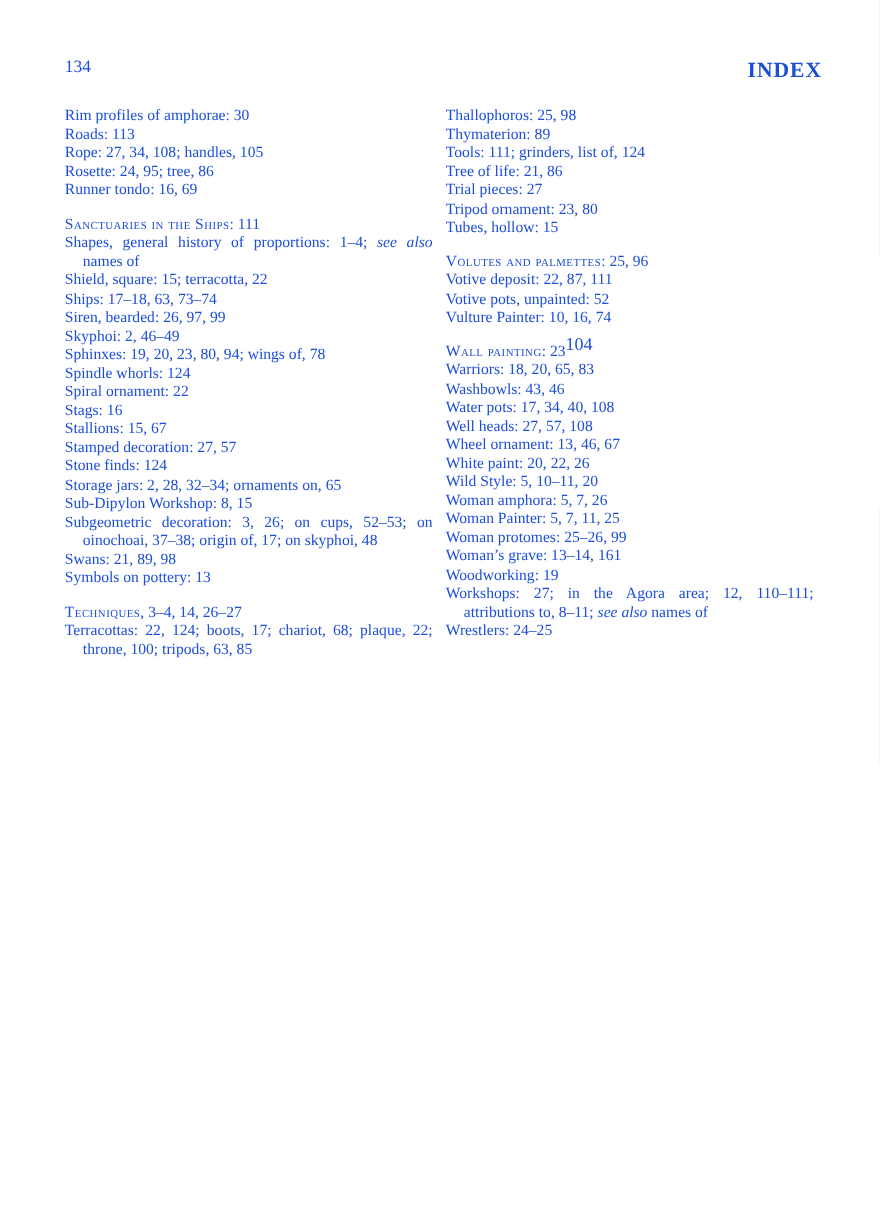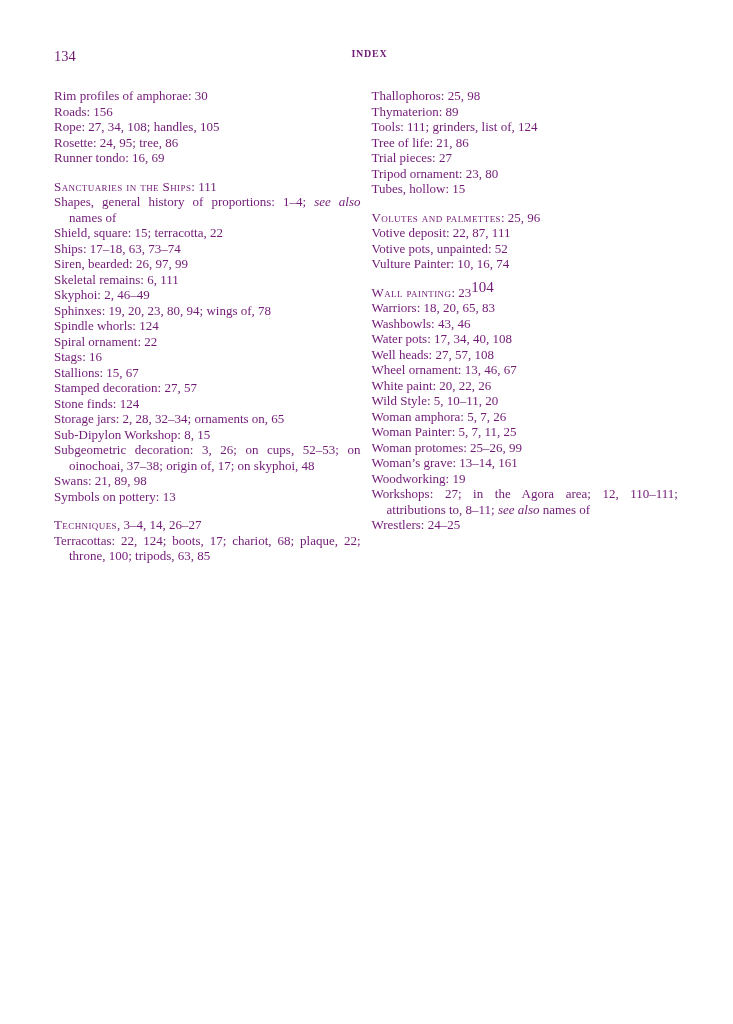--- a/index.html
+++ b/index.html
@@ -3,29 +3,29 @@
 <meta charset="utf-8">
 <style>
   * { box-sizing: border-box; }
   html, body { margin: 0; padding: 0; background: #e9e9e9; }
   .page {
     width: 733px; height: 1024px;
     margin: 0 auto;
     background: #ffffff;
     position: relative;
     font-family: "Liberation Serif", "DejaVu Serif", serif;
-    color: #701a75;
+    color: #1d4ed8;
     overflow: hidden;
     text-decoration: underline;
   }
   .header { position: absolute; top: 48px; left: 54px; width: 631px; height: 18px; }
   .page-number { position: absolute; left: 0; top: 0; font-size: 14.5px; }
   .page-title {
     position: absolute; left: 0; right: 0; top: 0;
-    text-align: center; font-weight: 700; font-size: 10px; letter-spacing: 0.8px;
+    text-align: right; font-weight: 700; font-size: 18px; letter-spacing: 0.8px;
   }
   .columns {
     position: absolute; top: 88px; left: 54px; width: 632px;
     display: flex; gap: 11px; align-items: flex-start;
   }
   .col { width: 306.5px; }
   .entry {
     font-size: 13px; line-height: 15.5px;
     text-align: justify;
     padding-left: 15px; text-indent: -15px; 
@@ -39,30 +39,29 @@
 <body>
 
 <div class="page">
   <div class="header">
     <span class="page-number">134</span>
     <span class="page-title">INDEX</span>
   </div>
   <div class="columns">
     <div class="col" id="col-left">
         <div class="entry"><span>Rim profiles of amphorae: 30</span></div>
-        <div class="entry"><span>Roads: 156</span></div>
+        <div class="entry"><span>Roads: 113</span></div>
         <div class="entry"><span>Rope: 27, 34, 108; handles, 105</span></div>
         <div class="entry"><span>Rosette: 24, 95; tree, 86</span></div>
         <div class="entry"><span>Runner tondo: 16, 69</span></div>
         <div class="entry gap"><span class="sc">Sanctuaries in the Ships</span><span>: 111</span></div>
         <div class="entry"><span>Shapes, general history of proportions: 1–4; </span><span class="i">see also</span><span> names of</span></div>
         <div class="entry"><span>Shield, square: 15; terracotta, 22</span></div>
         <div class="entry"><span>Ships: 17–18, 63, 73–74</span></div>
         <div class="entry"><span>Siren, bearded: 26, 97, 99</span></div>
-        <div class="entry"><span>Skeletal remains: 6, 111</span></div>
         <div class="entry"><span>Skyphoi: 2, 46–49</span></div>
         <div class="entry"><span>Sphinxes: 19, 20, 23, 80, 94; wings of, 78</span></div>
         <div class="entry"><span>Spindle whorls: 124</span></div>
         <div class="entry"><span>Spiral ornament: 22</span></div>
         <div class="entry"><span>Stags: 16</span></div>
         <div class="entry"><span>Stallions: 15, 67</span></div>
         <div class="entry"><span>Stamped decoration: 27, 57</span></div>
         <div class="entry"><span>Stone finds: 124</span></div>
         <div class="entry"><span>Storage jars: 2, 28, 32–34; ornaments on, 65</span></div>
         <div class="entry"><span>Sub-Dipylon Workshop: 8, 15</span></div>

